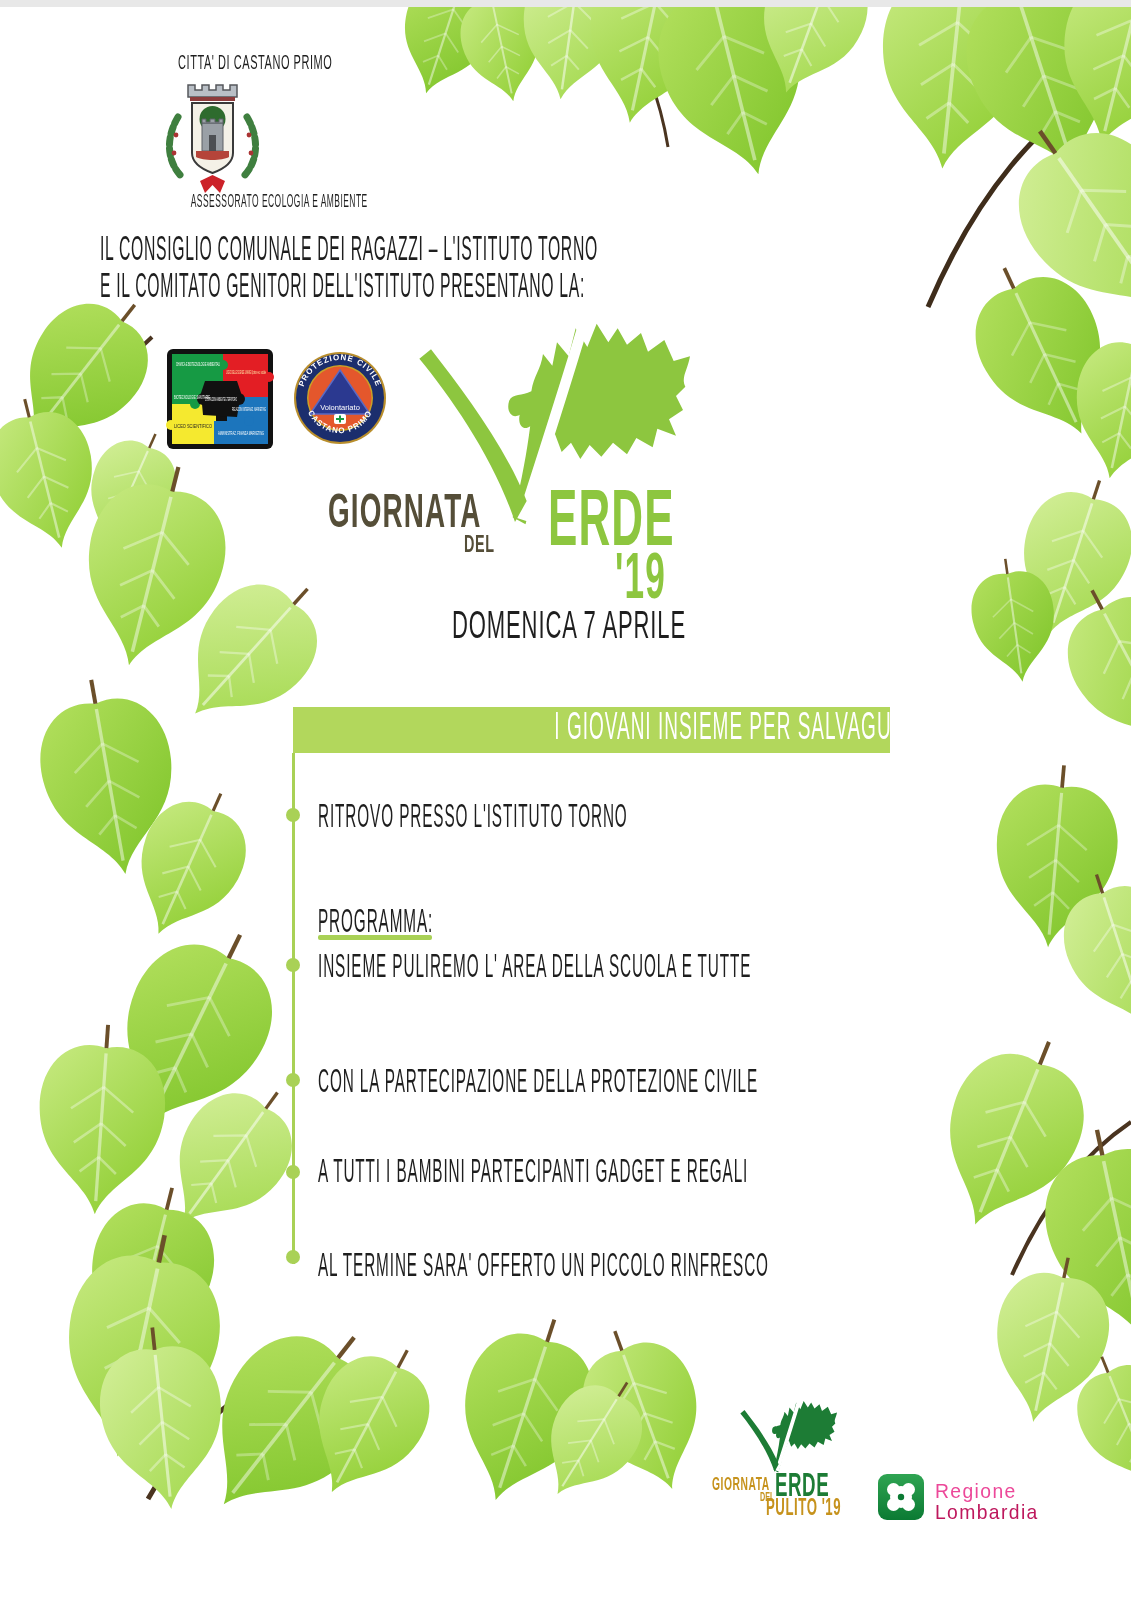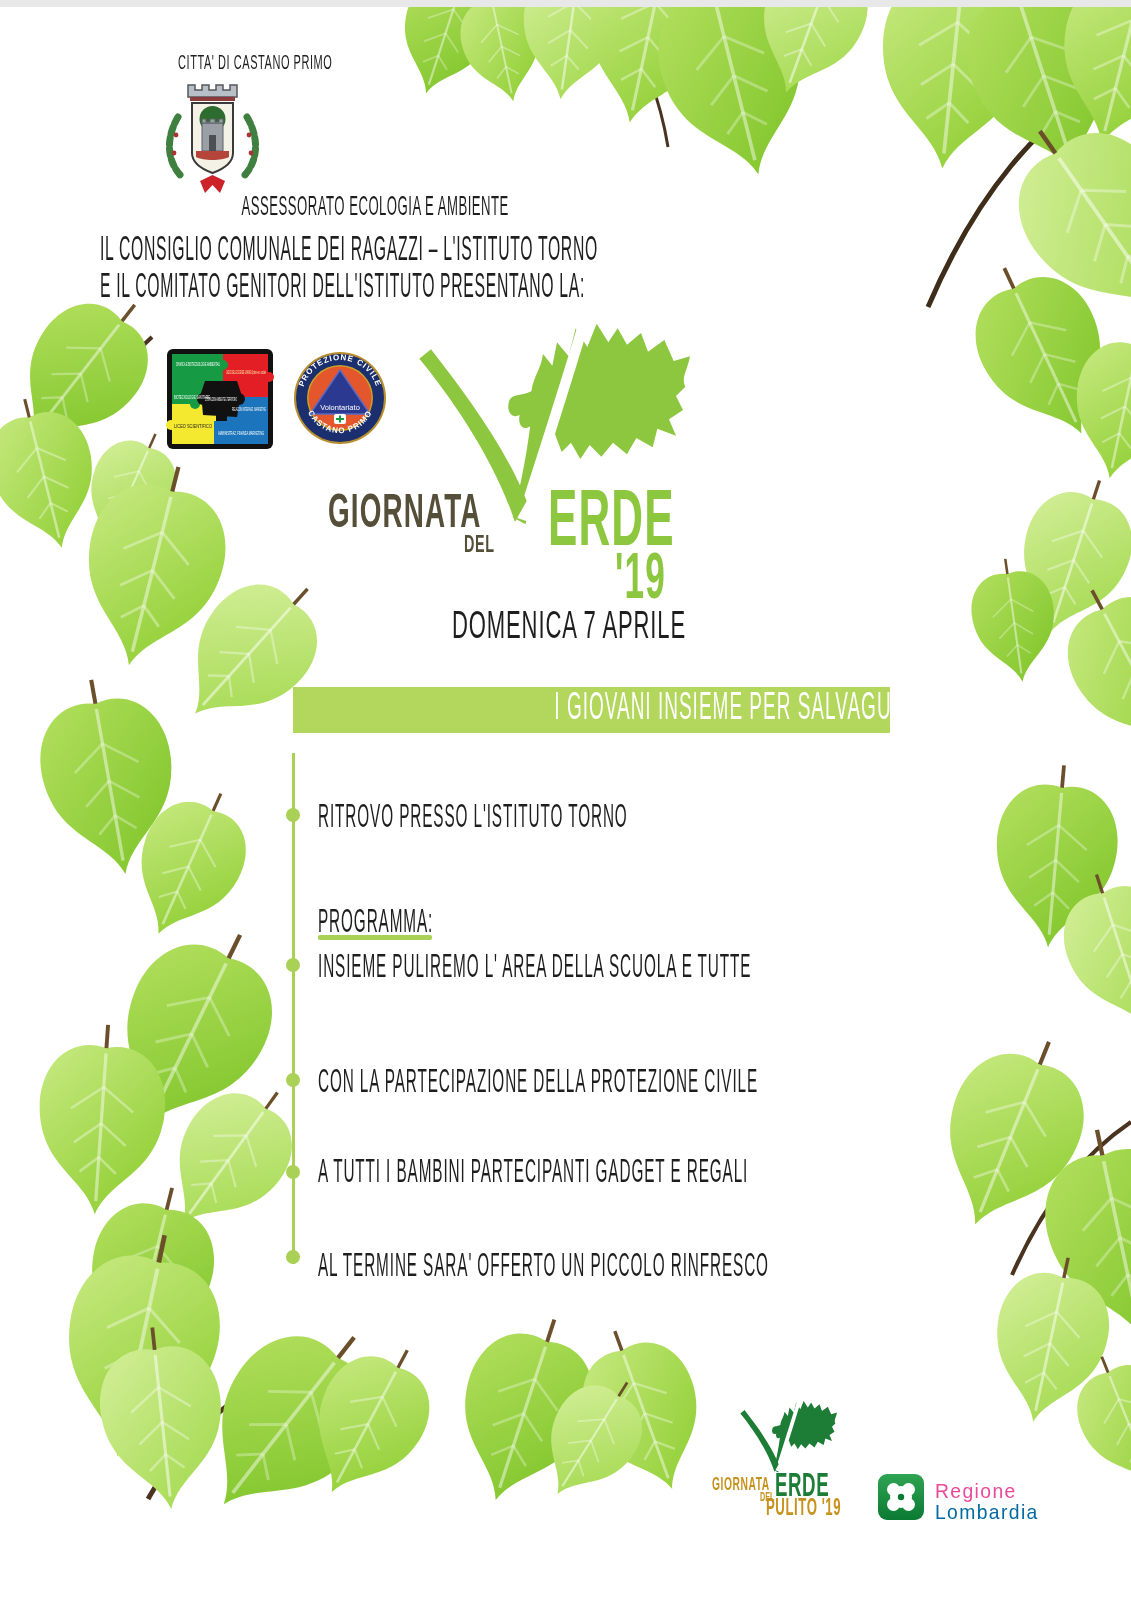--- a/index.html
+++ b/index.html
@@ -140,21 +140,21 @@
       <path d="M26,40 C14,60 14,84 30,100" stroke="#3f7f3f" stroke-width="7" fill="none" stroke-dasharray="7 4" stroke-linecap="round"></path>
       <path d="M95,40 C107,60 107,84 91,100" stroke="#3f7f3f" stroke-width="7" fill="none" stroke-dasharray="7 4" stroke-linecap="round"></path>
       <circle cx="24" cy="58" r="2.4" fill="#a33"></circle>
         <circle cx="22" cy="76" r="2.4" fill="#a33"></circle>
       <circle cx="97" cy="58" r="2.4" fill="#a33"></circle>
         <circle cx="99" cy="76" r="2.4" fill="#a33"></circle>
 
       <path d="M48,104 L60.5,98 L73,104 L68,116 L60.5,108 L53,116 Z" fill="#cc2229"></path>
     </svg>
 
-    <div class="abs hand ctr" style="left:91px;top:185px;width:250px;font-size:28px;letter-spacing:1px;">
+    <div class="abs hand ctr" style="left:91px;top:185px;width:250px;font-size:18px;letter-spacing:1px;">
       <span class="sxc" style="transform:scaleX(.47);">ASSESSORATO ECOLOGIA E AMBIENTE</span>
     </div>
 
     <div class="abs hand" style="left:100px;top:223px;font-size:35px;letter-spacing:1.5px;">
       <span class="sx" style="transform:scaleX(.45);">IL CONSIGLIO COMUNALE DEI RAGAZZI – L'ISTITUTO TORNO</span>
     </div>
     <div class="abs hand" style="left:100px;top:260px;font-size:35px;letter-spacing:1.5px;">
       <span class="sx" style="transform:scaleX(.45);">E IL COMITATO GENITORI DELL'ISTITUTO PRESENTANO LA:</span>
     </div>
 
@@ -217,21 +217,21 @@
     <div class="abs hand brown" style="left:464px;top:525px;font-size:24px;font-weight:bold;letter-spacing:1px;">
       <span class="sx" style="transform:scaleX(.6);">DEL</span>
     </div>
     <div class="abs hand green" style="left:615px;top:537px;font-size:64px;font-weight:bold;letter-spacing:2px;">
       <span class="sx" style="transform:scaleX(.55);">'19</span>
     </div>
     <div class="abs hand" style="left:452px;top:599px;font-size:38px;letter-spacing:1.5px;">
       <span class="sx" style="transform:scaleX(.58);">DOMENICA 7 APRILE</span>
     </div>
 
-    <div class="abs banner" style="left:293px;top:680px;">
+    <div class="abs banner" style="left:293px;top:700px;">
       <span class="t sxc hand">I GIOVANI INSIEME PER SALVAGUARDARE IL VERDE</span>
     </div>
 
     <div class="abs tl-line" style="left:292px;top:746px;height:511px;"></div>
     <div class="abs dot" style="left:286px;top:801px;"></div>
     <div class="abs dot" style="left:286px;top:951px;"></div>
     <div class="abs dot" style="left:286px;top:1066px;"></div>
     <div class="abs dot" style="left:286px;top:1158px;"></div>
     <div class="abs dot" style="left:286px;top:1243px;"></div>
 
@@ -288,18 +288,18 @@
       <circle cx="31.5" cy="16.5" r="6.5" fill="#ffffff"></circle>
       <circle cx="16.5" cy="31.5" r="6.5" fill="#ffffff"></circle>
       <circle cx="31.5" cy="31.5" r="6.5" fill="#ffffff"></circle>
       <rect x="13" y="19" width="22" height="10" rx="5" fill="#ffffff"></rect>
       <rect x="19" y="13" width="10" height="22" rx="5" fill="#ffffff"></rect>
       <circle cx="24" cy="24" r="3.2" fill="#0b7a33"></circle>
     </svg>
     <div class="abs hand" style="left:935px;top:1473px;font-size:21px;color:#ec4899;letter-spacing:1.5px;">
       <span class="sx" style="transform:scaleX(.92);">Regione</span>
     </div>
-    <div class="abs hand" style="left:935px;top:1494px;font-size:21px;color:#0369a1;letter-spacing:1.5px;">
+    <div class="abs hand" style="left:935px;top:1494px;font-size:21px;color:#be185d;letter-spacing:1.5px;">
       <span class="sx" style="transform:scaleX(.92);">Lombardia</span>
     </div>
 
   </div>
 </div>
 
 </body></html>

